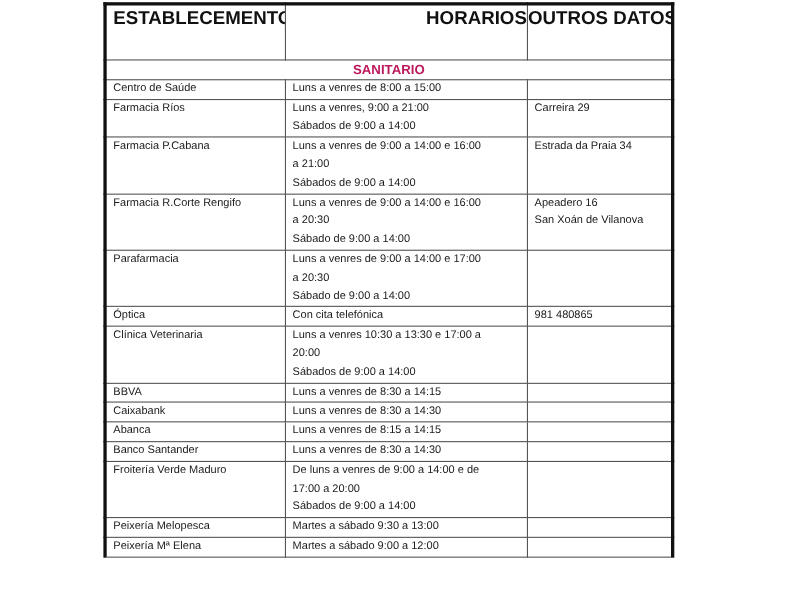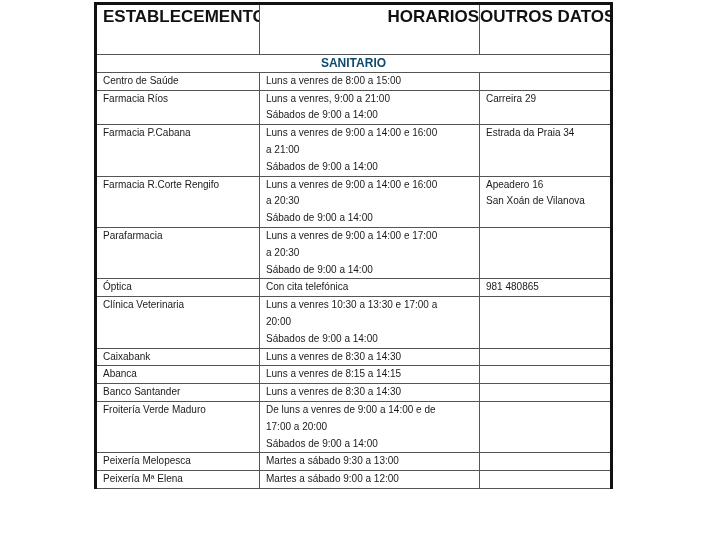--- a/index.html
+++ b/index.html
@@ -42,21 +42,21 @@
     padding-top: 1px;
     color: #111;
   }
   th.left { text-align: left; padding-left: 6px; }
   th.center { text-align: right; padding-left: 0; }
   td.section {
     text-align: center;
     font-weight: bold;
     font-size: 12px;
     padding-left: 0;
-    color: #0c4a6e;
+    color: #be185d;
   }
   td .line { display: block; }
 </style>
 </head>
 <body>
 
 <div class="page">
   <table class="schedule">
     <colgroup>
         <col class="c1">
@@ -138,20 +138,27 @@
         <tr>
           <td>Clínica Veterinaria</td>
           <td>
             <span class="line">Luns a venres 10:30 a 13:30 e 17:00 a</span>
             <span class="line">20:00</span>
             <span class="line">Sábados de 9:00 a 14:00</span>
           </td>
           <td></td>
         </tr>
         <tr>
+          <td>BBVA</td>
+          <td>
+            <span class="line">Luns a venres de 8:30 a 14:15</span>
+          </td>
+          <td></td>
+        </tr>
+        <tr>
           <td>Caixabank</td>
           <td>
             <span class="line">Luns a venres de 8:30 a 14:30</span>
           </td>
           <td></td>
         </tr>
         <tr>
           <td>Abanca</td>
           <td>
             <span class="line">Luns a venres de 8:15 a 14:15</span>

